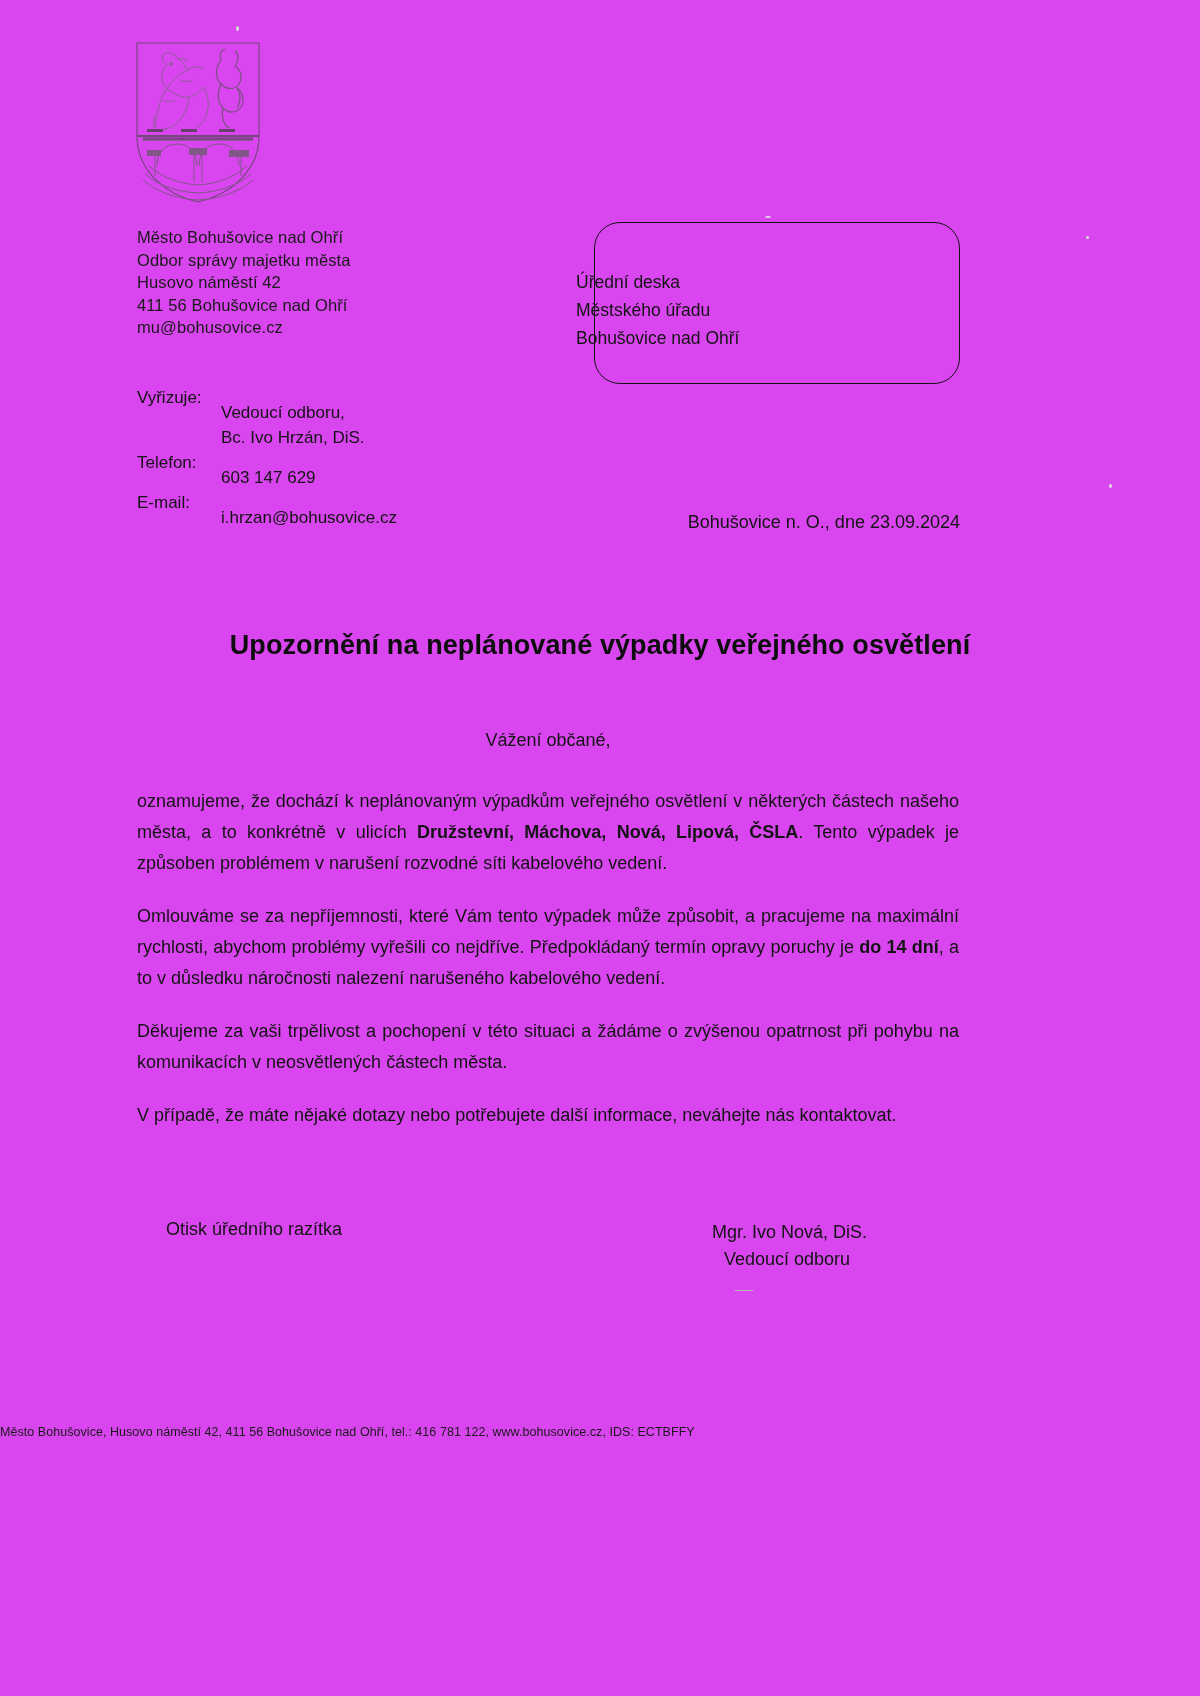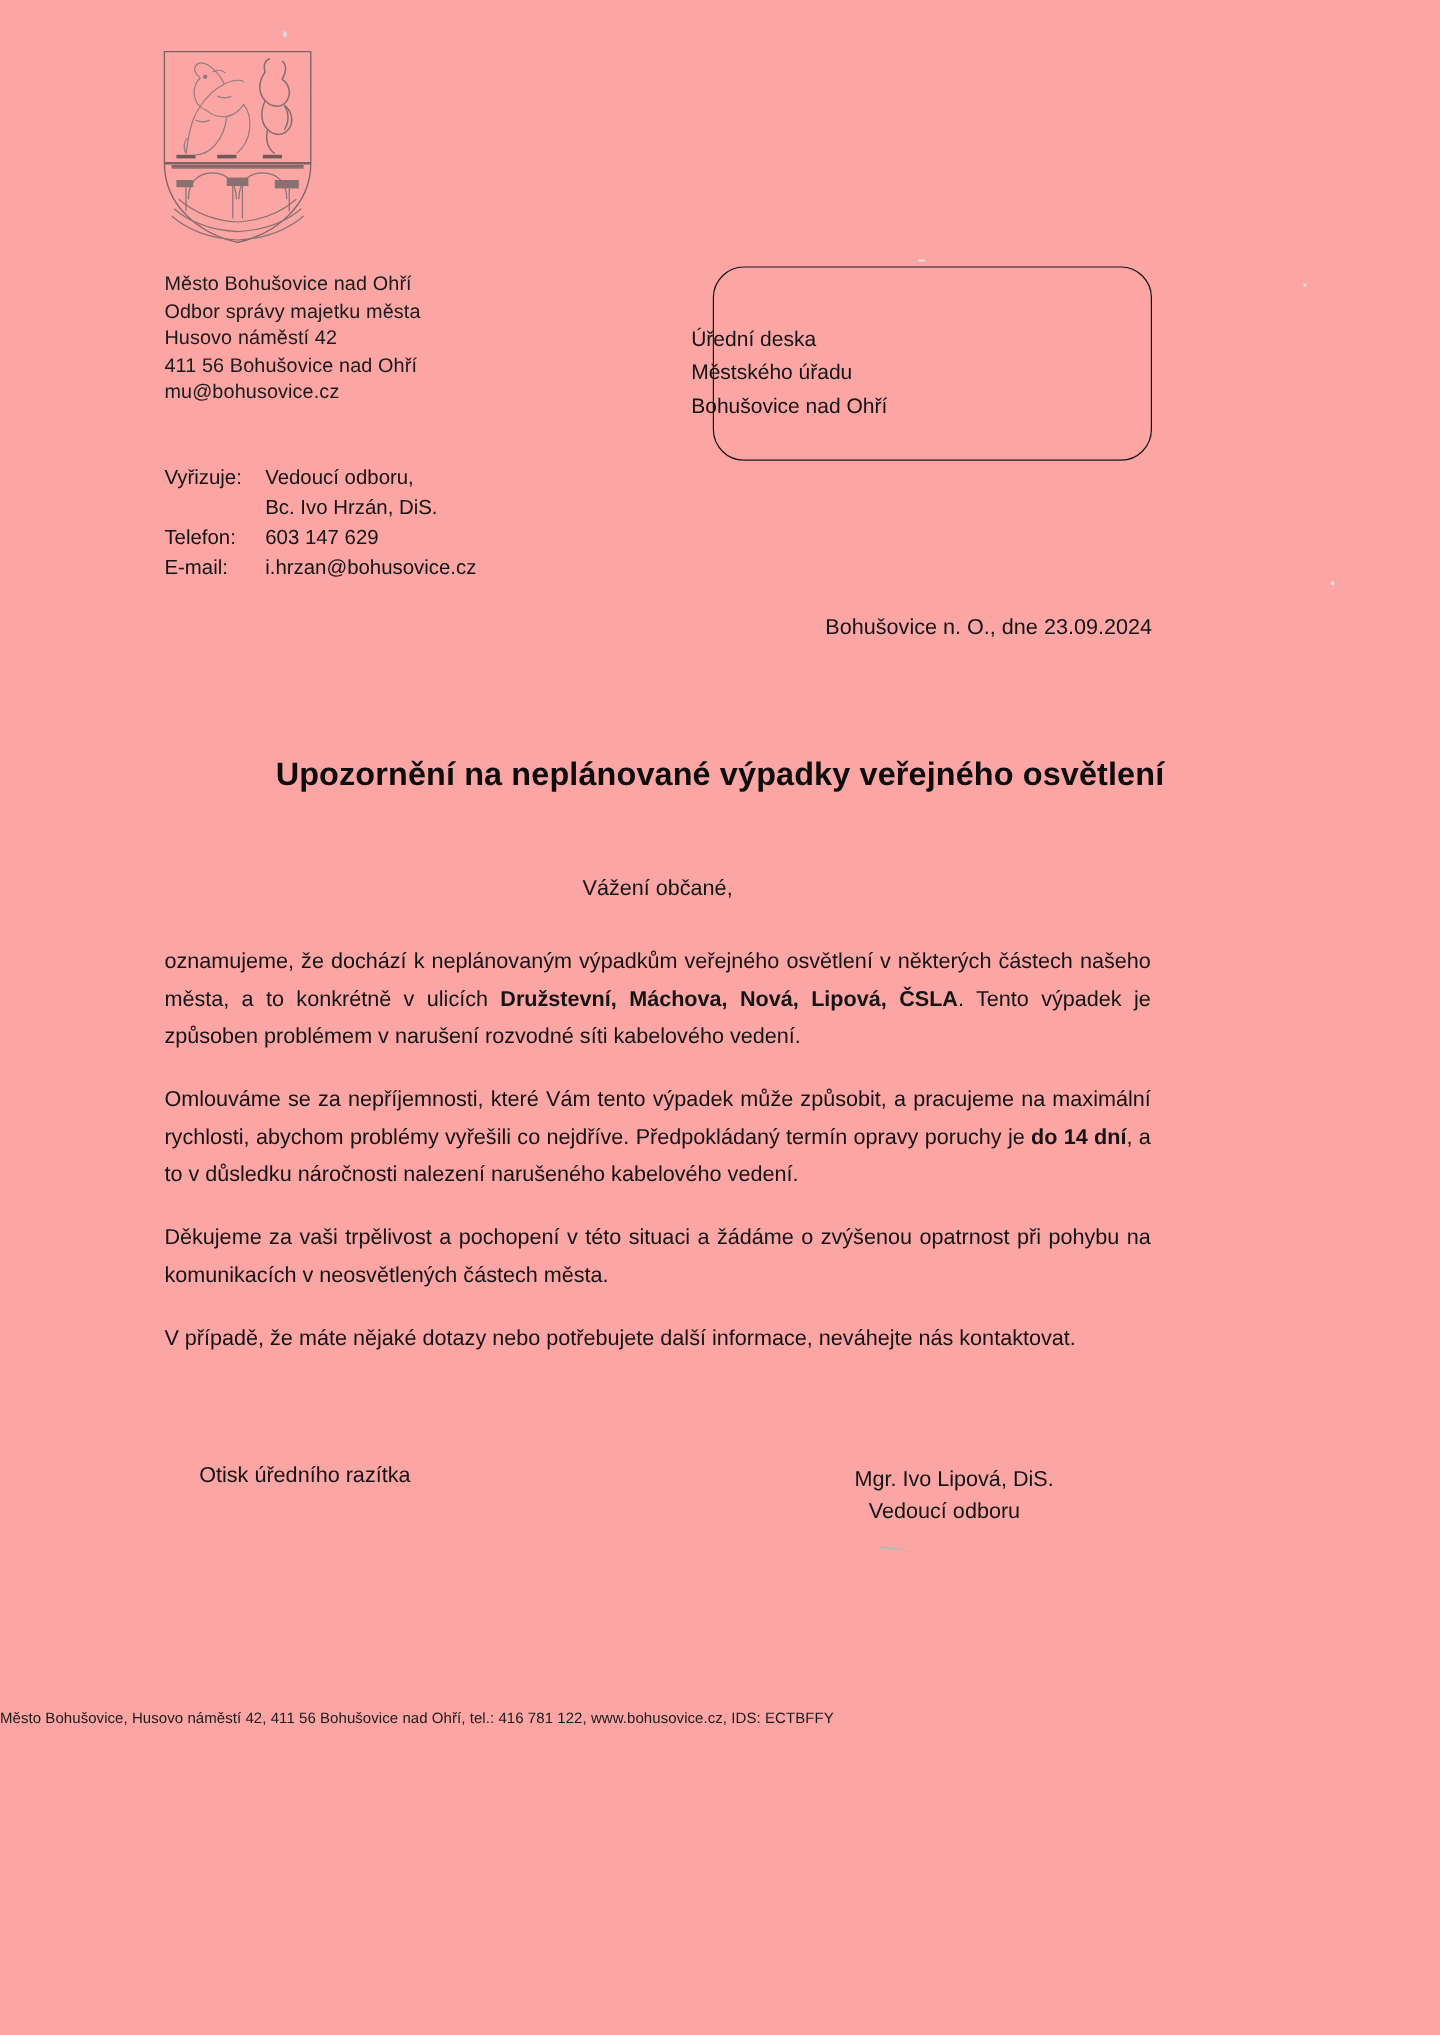--- a/index.html
+++ b/index.html
@@ -10,21 +10,21 @@
   body {
     font-family: "Liberation Sans", sans-serif;
     color: #111111;
     -webkit-font-smoothing: antialiased;
   }
   .page {
     position: relative;
     width: 1200px;
     height: 1696px;
     margin: 0 auto;
-    background: #fca5a5;
+    background: #d946ef;
     overflow: hidden;
   }
 
   
   .crest {
     position: absolute;
     left: 133px;
     top: 40px;
     width: 130px;
     height: 165px;
@@ -69,21 +69,21 @@
   .contact {
     position: absolute;
     left: 137px;
     top: 385px;
     font-size: 17px;
     line-height: 25px;
     color: #141414;
   }
   .contact .row { display: flex; white-space: nowrap; }
   .contact .lbl { display: inline-block; width: 84px; flex: 0 0 84px; }
-  .contact .val { display: inline-block; }
+  .contact .val { display: inline-block; margin-top: 15px; }
   .contact .indent { padding-left: 84px; }
 
   
   .date-line {
     position: absolute;
     right: 240px;
     top: 512px;
     font-size: 18px;
     color: #141414;
     white-space: nowrap;
@@ -262,21 +262,21 @@
   <div class="body-copy">
     <p class="salutation">Vážení občané,</p>
     <p><span>oznamujeme, že dochází k neplánovaným výpadkům veřejného osvětlení v některých částech našeho města, a to konkrétně v ulicích </span><b>Družstevní, Máchova, Nová, Lipová, ČSLA</b><span>. Tento výpadek je způsoben problémem v narušení rozvodné síti kabelového vedení.</span></p>
     <p><span>Omlouváme se za nepříjemnosti, které Vám tento výpadek může způsobit, a pracujeme na maximální rychlosti, abychom problémy vyřešili co nejdříve. Předpokládaný termín opravy poruchy je </span><b>do 14 dní</b><span>, a to v důsledku náročnosti nalezení narušeného kabelového vedení.</span></p>
     <p>Děkujeme za vaši trpělivost a pochopení v této situaci a žádáme o zvýšenou opatrnost při pohybu na komunikacích v neosvětlených částech města.</p>
     <p>V případě, že máte nějaké dotazy nebo potřebujete další informace, neváhejte nás kontaktovat.</p>
   </div>
 
   <div class="stamp-label">Otisk úředního razítka</div>
   <div class="signature">
-    <div>Mgr. Ivo Lipová, DiS.</div>
+    <div>Mgr. Ivo Nová, DiS.</div>
     <div class="sig-role">Vedoucí odboru</div>
   </div>
   <div class="stray-mark"></div>
 
   <div class="footer">Město Bohušovice, Husovo náměstí 42, 411 56 Bohušovice nad Ohří, tel.: 416 781 122, www.bohusovice.cz, IDS: ECTBFFY</div>
 
   <div class="speck" style="left:236px; top:26px; width:3px; height:5px;"></div>
   <div class="speck" style="left:1086px; top:236px; width:3px; height:3px;"></div>
   <div class="speck" style="left:1109px; top:484px; width:3px; height:4px;"></div>
   <div class="speck" style="left:765px; top:216px; width:6px; height:2px;"></div>

